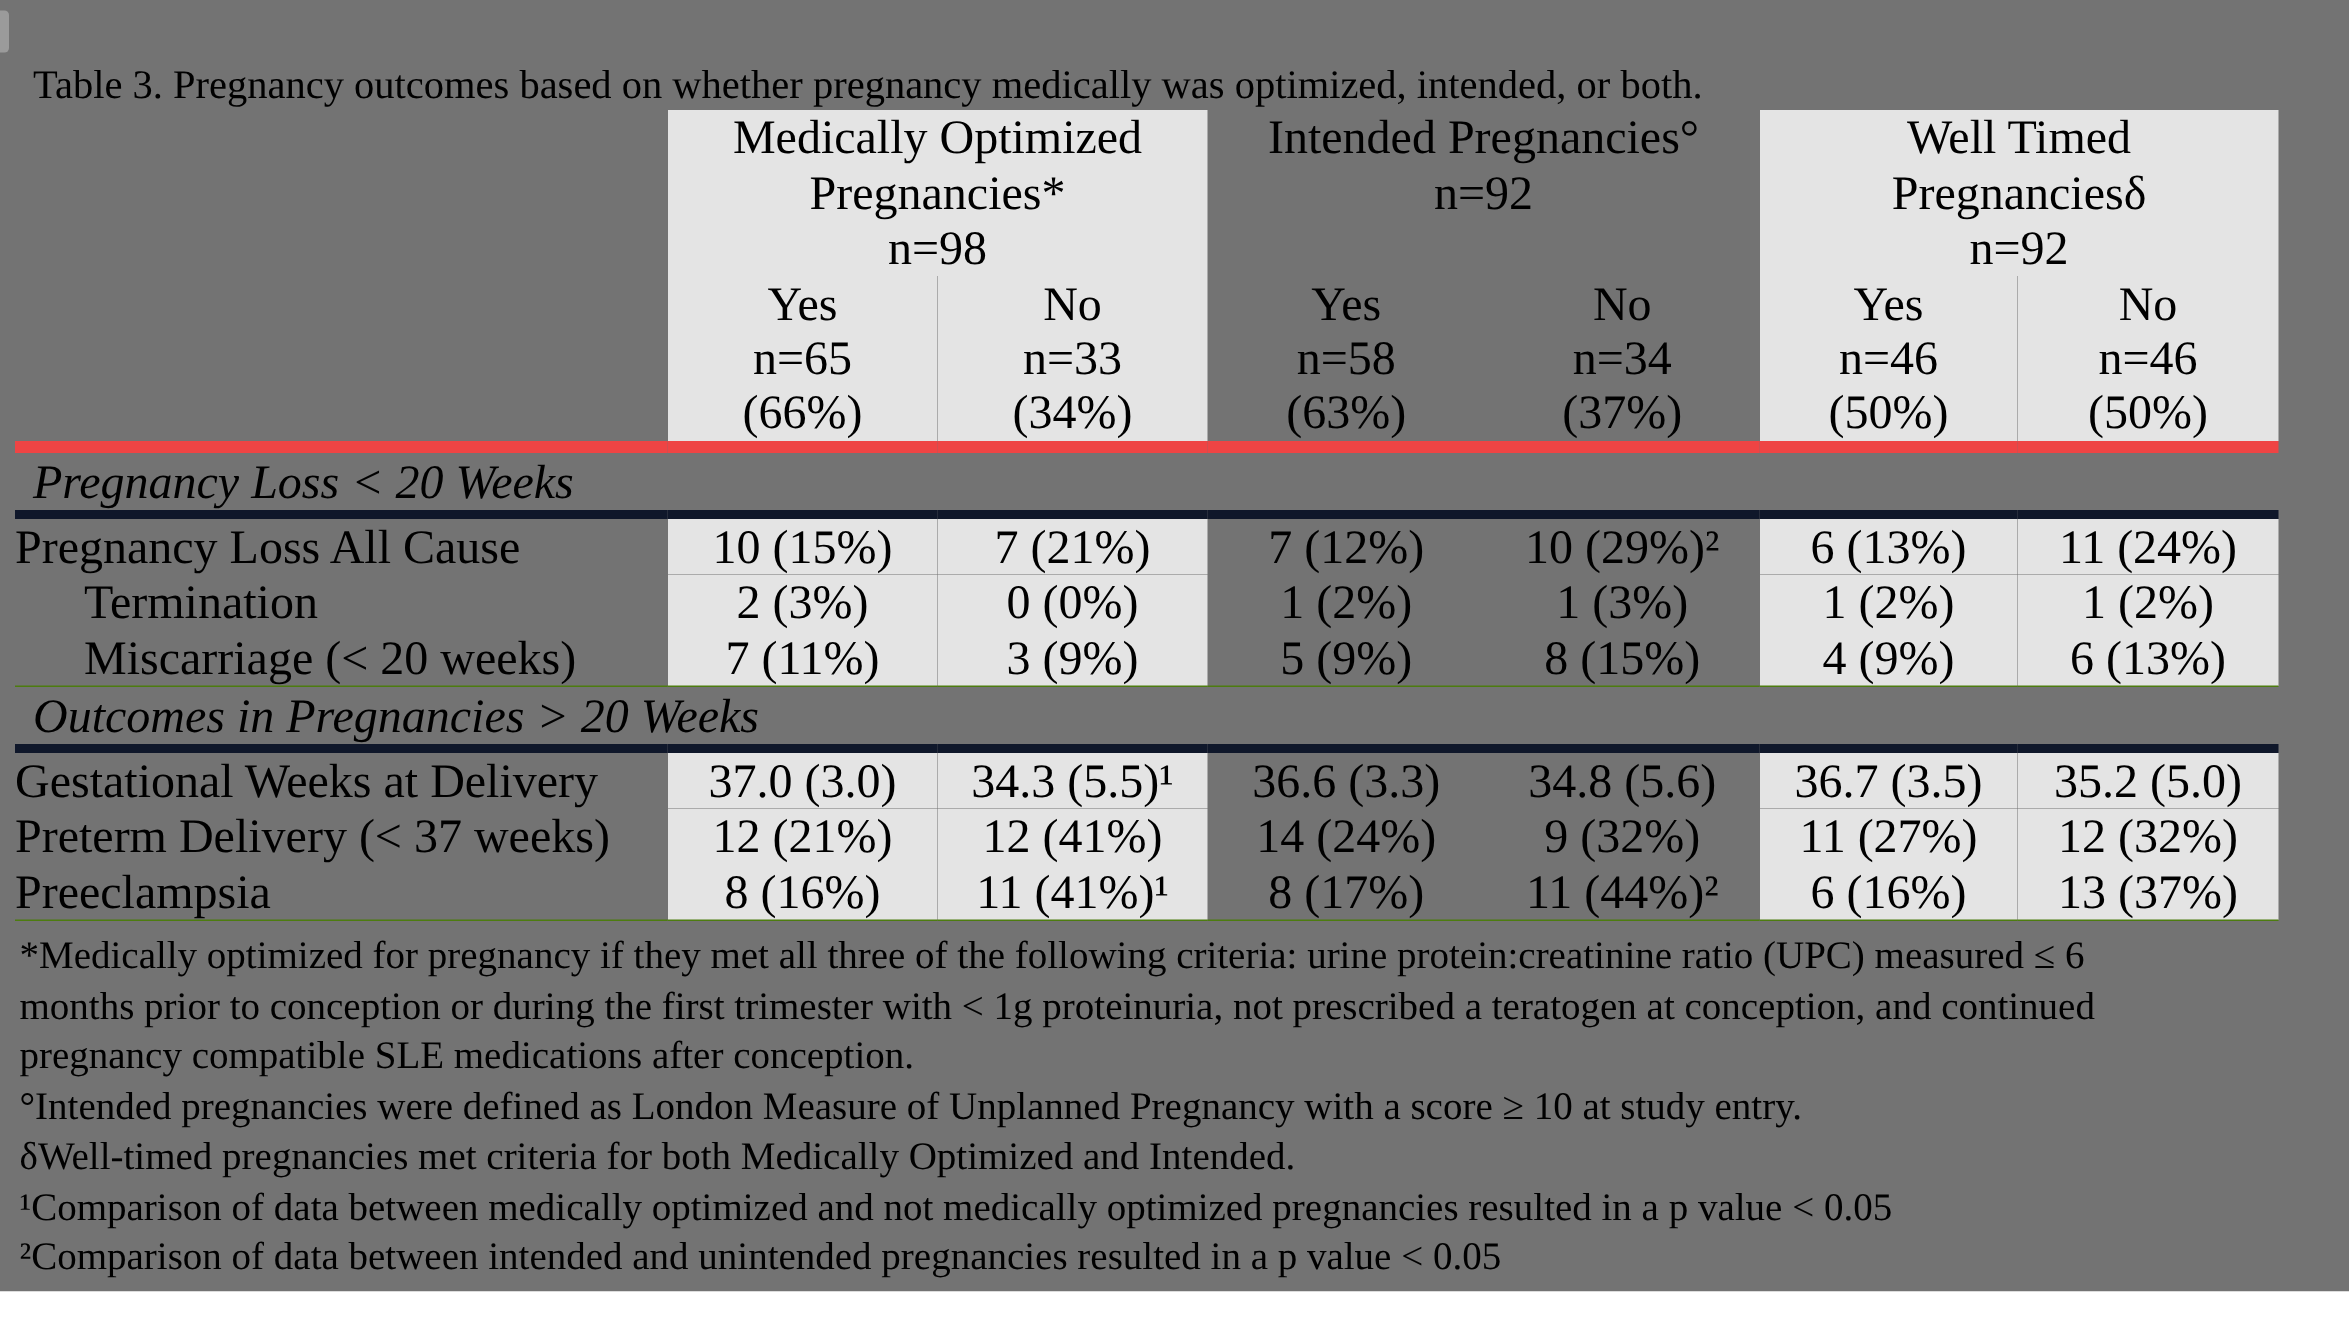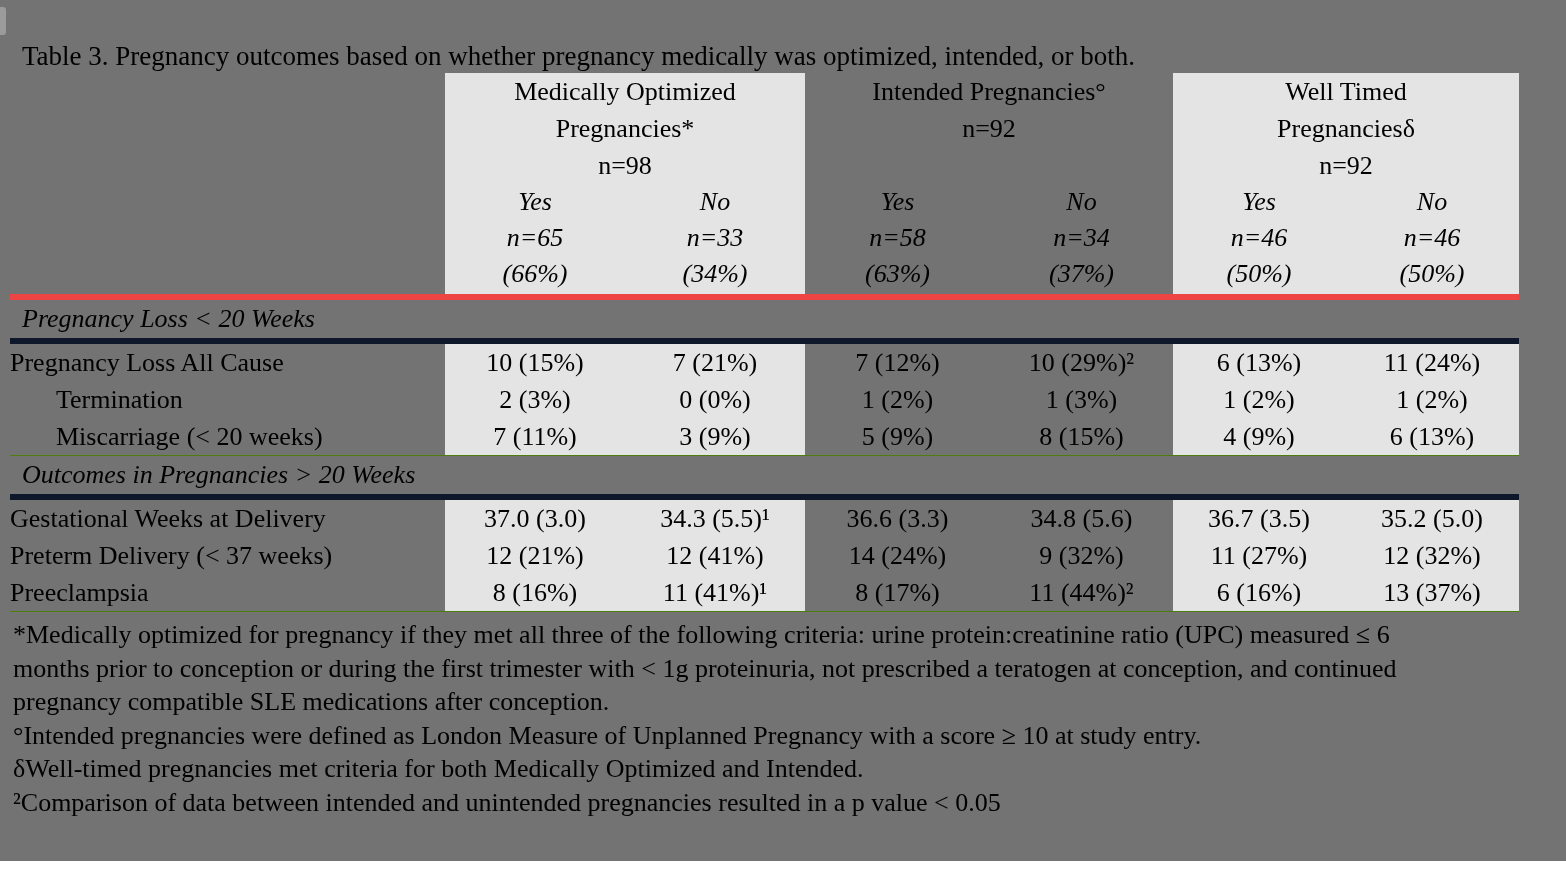--- a/index.html
+++ b/index.html
@@ -28,21 +28,21 @@
   .doc-title {
     margin: 40px 0 1px 22px;
     font-size: 27px;
     line-height: 32px;
     white-space: nowrap;
   }
   table.tbl {
     border-collapse: collapse;
     table-layout: fixed;
     margin-left: 10px;
-    font-size: 26px;
+    font-size: 32px;
   }
   table.tbl td, table.tbl th {
     padding: 0;
     font-weight: normal;
     vertical-align: top;
     overflow: hidden;
   }
   
   .g { background: #e4e4e4; }
   
@@ -51,21 +51,21 @@
     font-weight: bold;
     height: 110px;
   }
   .group-head .ln { display: block; line-height: 37px; }
   .sub-head {
     text-align: center;
     font-weight: bold;
     height: 110px;
   }
   .sub-head .ln { display: block; line-height: 36px; }
-  tr.sub-row { border-bottom: 6px solid #ef4444; font-style: italic; }
+  tr.sub-row { border-bottom: 8px solid #ef4444; }
   tr.section-row td {
     font-style: italic;
     text-align: left;
     padding-left: 12px;
     line-height: 38px;
     height: 38px;
     white-space: nowrap;
   }
   tr.section-row { border-bottom: 6px solid #0f172a; }
   tr.data-row td {
@@ -240,18 +240,19 @@
       <td class="val g">6 (16%)</td>
       <td class="val g">13 (37%)</td>
     </tr>
   </tbody>
     </table>
 
   <div class="footnotes">
     <p class="footnote">*Medically optimized for pregnancy if they met all three of the following criteria: urine protein:creatinine ratio (UPC) measured ≤ 6 months prior to conception or during the first trimester with &lt; 1g proteinuria, not prescribed a teratogen at conception, and continued pregnancy compatible SLE medications after conception.</p>
     <p class="footnote">°Intended pregnancies were defined as London Measure of Unplanned Pregnancy with a score ≥ 10 at study entry.</p>
     <p class="footnote">δWell-timed pregnancies met criteria for both Medically Optimized and Intended.</p>
+    <p class="footnote">¹Comparison of data between medically optimized and not medically optimized pregnancies resulted in a p value &lt; 0.05</p>
     <p class="footnote">²Comparison of data between intended and unintended pregnancies resulted in a p value &lt; 0.05</p>
   </div>
 
   <div class="resize-handle"></div>
 
 </div>
 
 </body></html>

